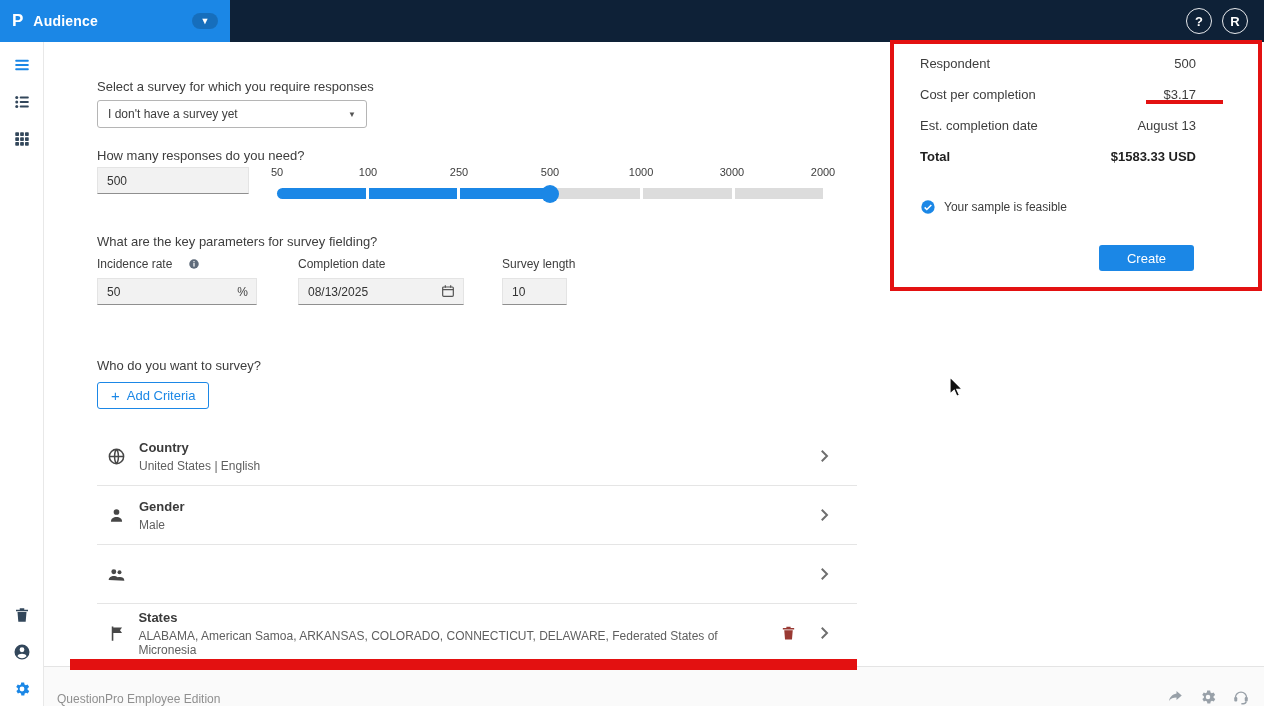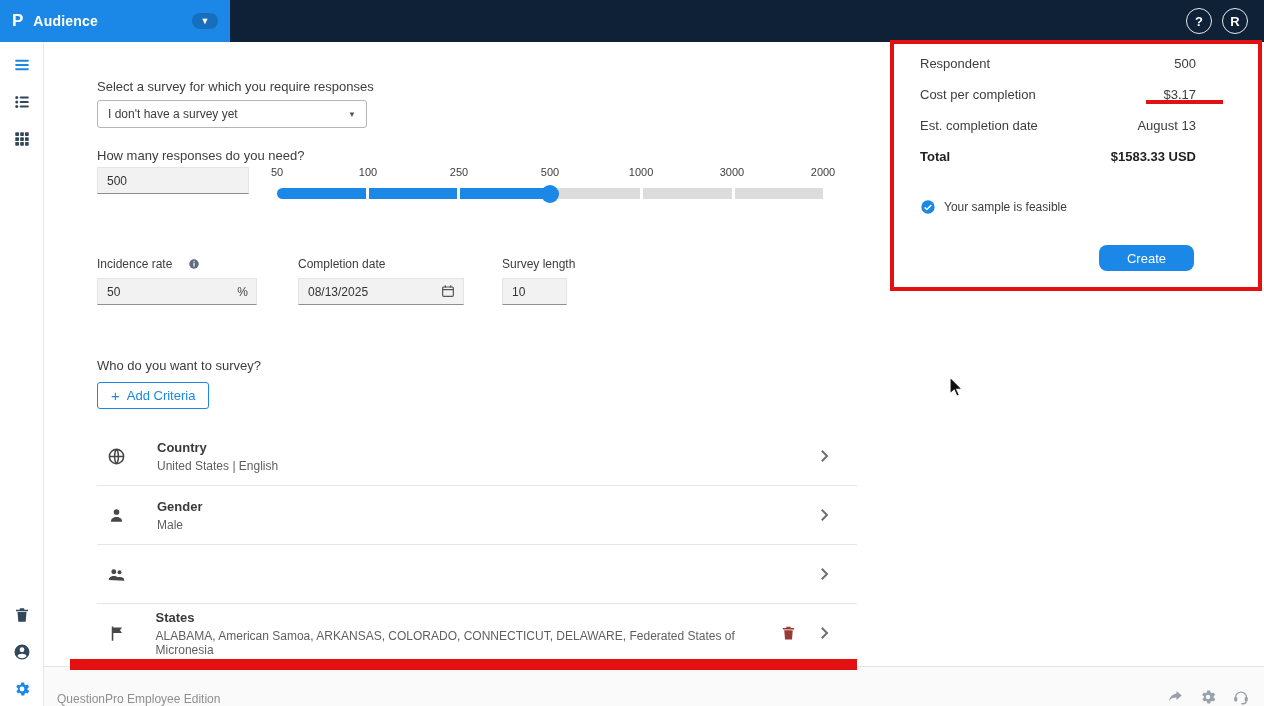--- a/index.html
+++ b/index.html
@@ -47,38 +47,38 @@
   .pwrap { position:absolute; }
   .pwrap .fld { width:100%; }
   .suffix { position:absolute; right:9px; top:0; height:27px; display:flex; align-items:center; font-size:12px; color:#444; }
   .cal-icon { position:absolute; right:8px; top:5px; width:16px; height:16px; pointer-events:none; }
 
   .add-btn { position:absolute; left:53px; top:340px; height:27px; padding:0 13px; background:#fff; border:1px solid #1b87e6; border-radius:3px; color:#1b87e6; font-size:13px; display:inline-flex; align-items:center; gap:7px; cursor:pointer; font-family:"Liberation Sans",sans-serif; }
   .add-btn .plus { font-size:15px; line-height:1; }
 
   
   .criteria { position:absolute; left:53px; top:385px; width:760px; }
-  .crow { position:relative; height:59px; border-bottom:1px solid #e5e5e5; display:flex; align-items:center; cursor:pointer;gap:18px; }
+  .crow { position:relative; height:59px; border-bottom:1px solid #e5e5e5; display:flex; align-items:center; cursor:pointer; }
   .crow .cicon { width:42px; display:flex; justify-content:flex-start; padding-left:10px; }
   .crow .cicon svg { width:19px; height:19px; }
   .ctext { display:flex; flex-direction:column; gap:4px; padding-right:90px; }
   .ctitle { font-size:13px; font-weight:700; color:#3a3a3a; }
   .csub { font-size:12px; color:#5f5f5f; }
   .chev { position:absolute; right:24px; top:50%; transform:translateY(-50%); width:18px; height:18px; }
   .trash-btn { position:absolute; right:60px; top:50%; transform:translateY(-50%); width:17px; height:17px; background:none; border:none; cursor:pointer; padding:0; }
   .trash-btn svg { width:17px; height:17px; }
 
   
   .summary { position:absolute; left:890px; top:40px; width:372px; height:251px; background:#fff; }
   .sum-rows { padding:8px 66px 0 30px; }
   .srow { height:31px; display:flex; align-items:center; justify-content:space-between; font-size:13px; color:#3d3d3d; }
   .srow.total { font-weight:700; color:#1f1f1f; }
   .feasible { position:absolute; left:30px; top:159px; display:flex; align-items:center; gap:8px; font-size:12px; color:#3d3d3d; }
   .feasible svg { width:16px; height:16px; }
-  .create-btn { position:absolute; left:209px; top:205px; width:95px; height:26px; background:#1b87e6; border:none; border-radius:8px; color:#fff; font-size:13px; cursor:pointer; font-family:"Liberation Sans",sans-serif; }
+  .create-btn { position:absolute; left:209px; top:205px; width:95px; height:26px; background:#1b87e6; border:none; border-radius:3px; color:#fff; font-size:13px; cursor:pointer; font-family:"Liberation Sans",sans-serif; }
 
   
   .footer { position:absolute; left:44px; right:0; bottom:0; height:40px; background:#fafafa; border-top:1px solid #e4e4e4; display:flex; align-items:flex-end; justify-content:space-between; padding:0 14px 0 13px; }
   .footer-text { font-size:12px; color:#8f8f8f; }
   .footer-icons { display:flex; align-items:center; gap:15px; }
   .footer-icons .ficon { width:18px; height:18px; cursor:pointer; }
   .footer-icons svg { width:18px; height:18px; }
 
   
   .annot { position:absolute; pointer-events:none; z-index:9; }
@@ -189,20 +189,21 @@
         <div class="seg on"></div>
           <div class="seg on"></div>
           <div class="seg on"></div>
         <div class="seg"></div>
           <div class="seg"></div>
           <div class="seg"></div>
         <div class="slider-handle"></div>
       </div>
     </div>
 
+    <div class="sec-label" style="left:53px; top:192px;">What are the key parameters for survey fielding?</div>
 
     <div class="param-label" style="left:53px; top:215px;">
       <span>Incidence rate</span>
       <svg viewBox="0 0 24 24">
           <circle cx="12" cy="12" r="9.5" fill="#5f6b7a"></circle>
           <rect x="10.8" y="10" width="2.4" height="7.2" fill="#fff"></rect>
           <rect x="10.8" y="6.2" width="2.4" height="2.4" fill="#fff"></rect>
         </svg>
     </div>
     <div class="pwrap" style="left:53px; top:236px; width:160px;">

